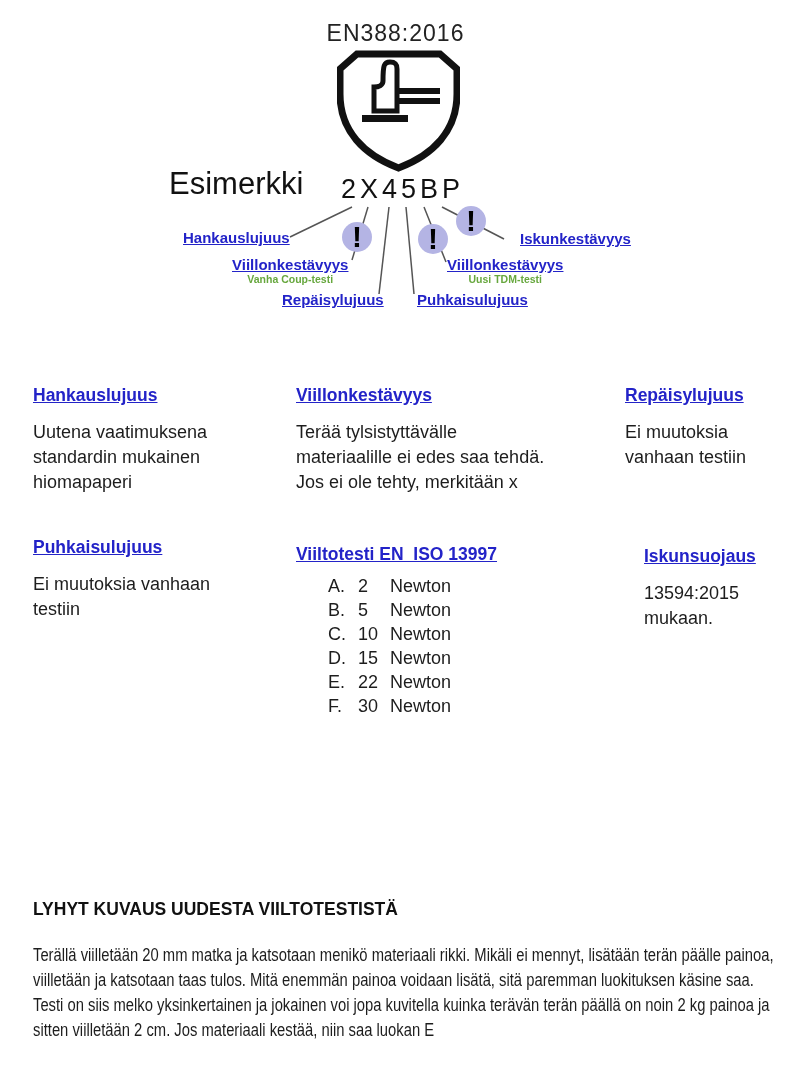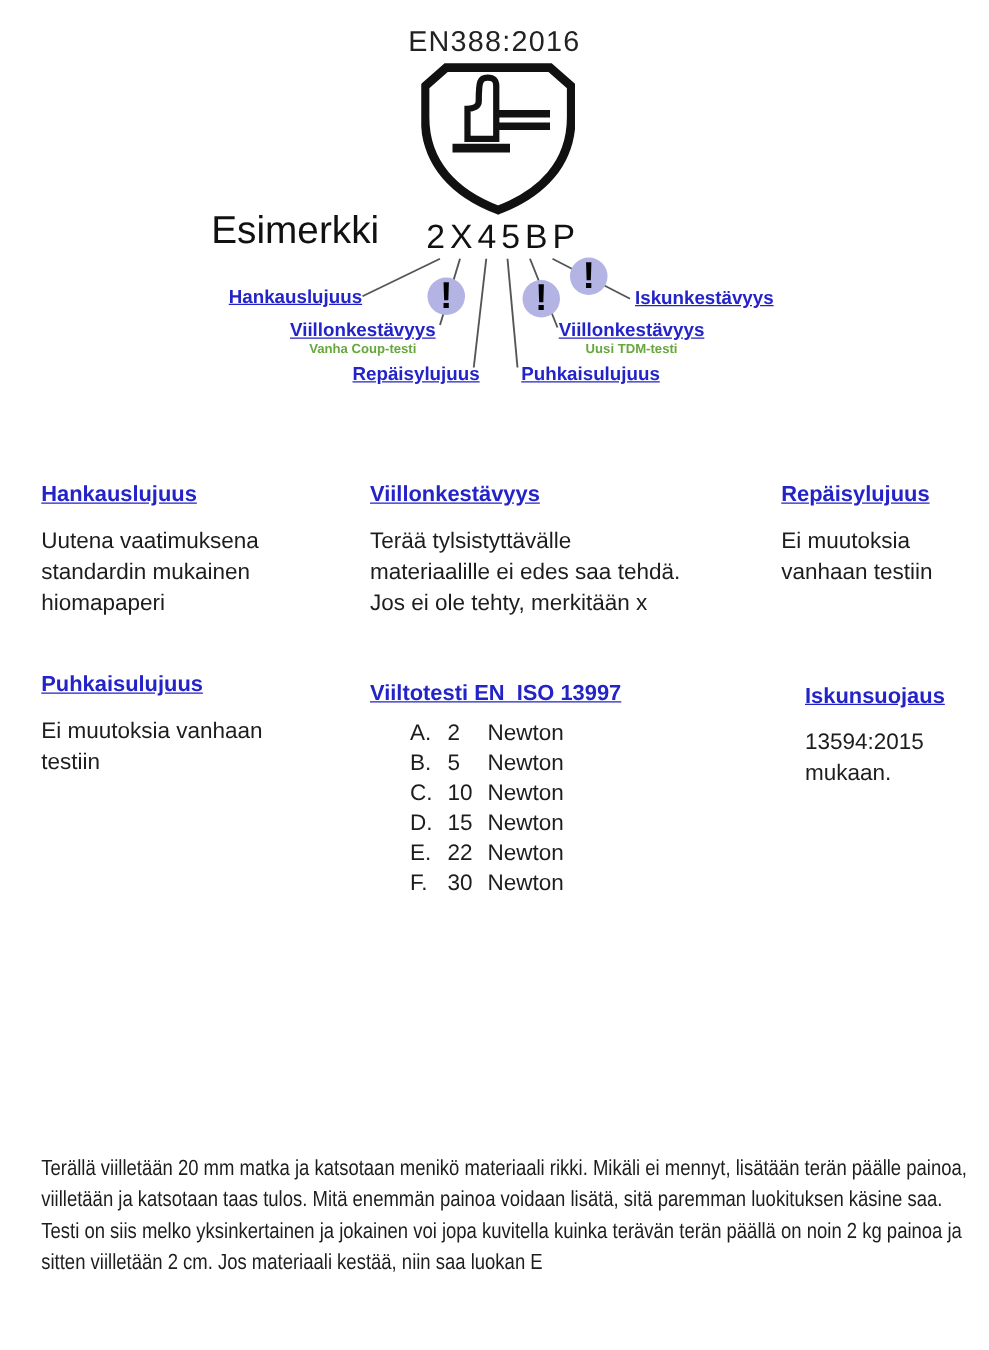--- a/index.html
+++ b/index.html
@@ -88,21 +88,21 @@
     <div class="dlabel" style="left:282px;top:87px">
       <span class="dtext">Repäisylujuus</span>
     </div>
     <div class="dlabel" style="left:417px;top:87px">
       <span class="dtext">Puhkaisulujuus</span>
     </div>
     <div class="dlabel" style="left:447px;top:52px">
       <span class="dtext">Viillonkestävyys</span>
       <span class="dsub">Uusi TDM-testi</span>
     </div>
-    <div class="dlabel" style="left:508px;top:26px">
+    <div class="dlabel" style="left:520px;top:26px">
       <span class="dtext">Iskunkestävyys</span>
     </div>
   </div>
 
   <section class="block" style="left:33px;top:385px;width:210px">
     <h2>Hankauslujuus</h2>
     <p>Uutena vaatimuksena standardin mukainen hiomapaperi</p>
   </section>
 
   <section class="block" style="left:296px;top:385px;width:260px">
@@ -155,17 +155,18 @@
       </div>
     </div>
   </section>
 
   <section class="block" style="left:644px;top:546px;width:158px">
     <h2>Iskunsuojaus</h2>
     <p>13594:2015 mukaan.</p>
   </section>
 
   <div class="footer">
+    <h3>LYHYT KUVAUS UUDESTA VIILTOTESTISTÄ</h3>
     <p class="condensed fpara1">Terällä viilletään 20 mm matka ja katsotaan menikö materiaali rikki. Mikäli ei mennyt, lisätään terän päälle painoa, viilletään ja katsotaan taas tulos. Mitä enemmän painoa voidaan lisätä, sitä paremman luokituksen käsine saa.</p>
     <p class="condensed">Testi on siis melko yksinkertainen ja jokainen voi jopa kuvitella kuinka terävän terän päällä on noin 2 kg painoa ja sitten viilletään 2 cm. Jos materiaali kestää, niin saa luokan E</p>
   </div>
 
 </div>
 
 </body></html>

